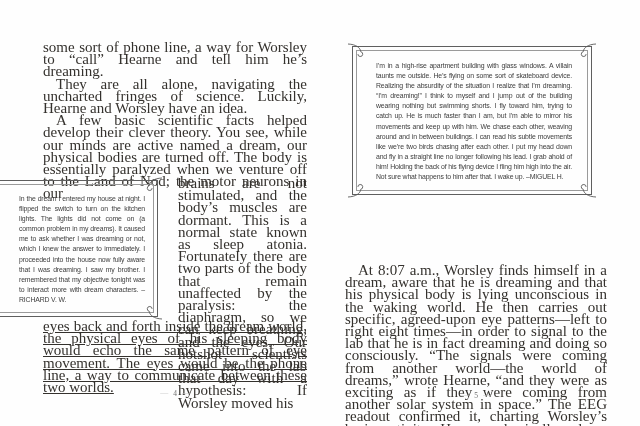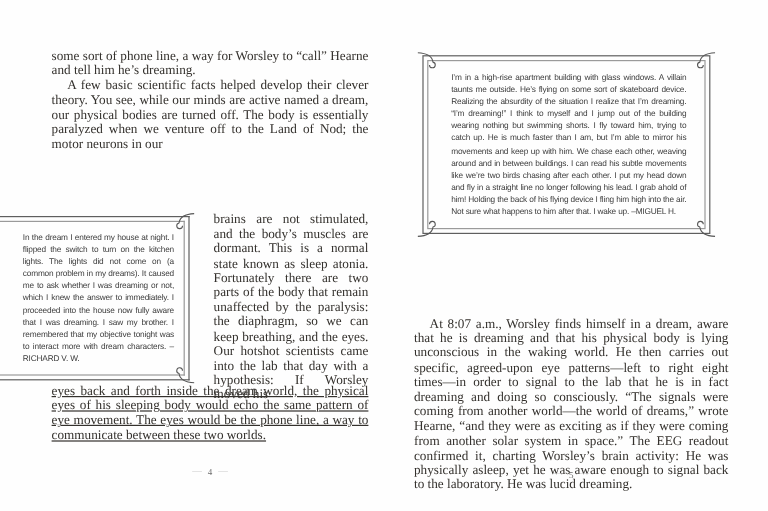--- a/index.html
+++ b/index.html
@@ -2,21 +2,21 @@
 <html><head>
 <meta charset="utf-8">
 <style>
   * { margin:0; padding:0; box-sizing:border-box; }
   html,body { width:640px; height:426px; background:#ffffff; }
   .spread {
     position:relative; width:640px; height:426px; overflow:hidden;
     background:#fefefe; color:#34312d;
     font-family:"Liberation Serif", serif;
   }
-  .serif-block { position:absolute; font-size:11px; line-height:12.2px; text-align:justify; }
+  .serif-block { position:absolute; font-size:15px; line-height:12.2px; text-align:justify; }
   .serif-block p { text-indent:13px; }
   .serif-block p.cont { text-indent:0; }
   #p4-top    { left:43px;  top:41px;  width:264px; }
   #p4-col    { left:178px; top:177px; width:129px; }
   #p4-bottom { left:43px;  top:320px; width:264px;text-decoration:underline; }
   #p5-body   { left:345px; top:228px; width:262px;margin-top:36px; }
 
   .quote {
     font-family:"Liberation Sans", sans-serif;
     font-size:6.9px; line-height:10.1px; letter-spacing:-0.15px;
@@ -48,20 +48,21 @@
 </style>
 </head>
 <body>
 
 <div class="spread">
 
   <div>
 
     <div id="p4-top" class="serif-block">
       <p class="cont">some sort of phone line, a way for Worsley to “call” Hearne and tell him he’s dreaming.</p>
+      <p>They are all alone, navigating the uncharted fringes of science. Luckily, Hearne and Worsley have an idea.</p>
       <p>A few basic scientific facts helped develop their clever theory. You see, while our minds are active named a dream, our physical bodies are turned off. The body is essentially paralyzed when we venture off to the Land of Nod; the motor neurons in our</p>
     </div>
 
     <div class="lbox">
       <svg class="fl tr" viewBox="0 0 20 20">
         <path d="M20 2.5 C10 3 4.6 7 4 12.2 a3 3 0 1 0 3.6 2.9"></path>
       </svg>
       <svg class="fl br" viewBox="0 0 20 20">
         <path d="M20 2.5 C10 3 4.6 7 4 12.2 a3 3 0 1 0 3.6 2.9"></path>
       </svg>

